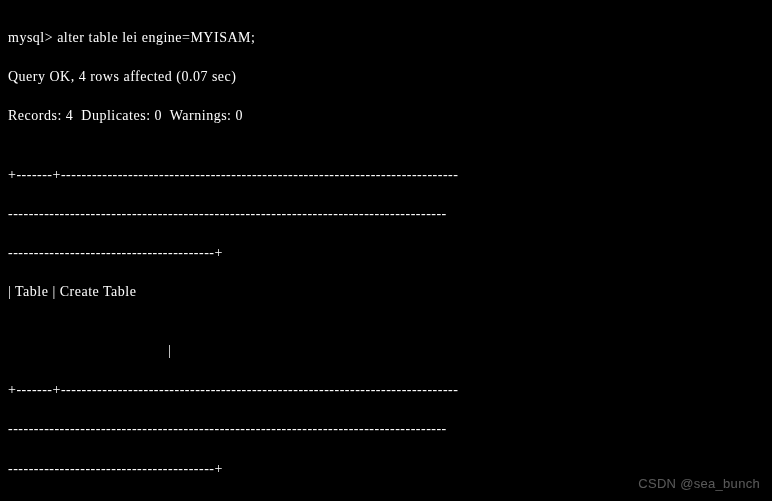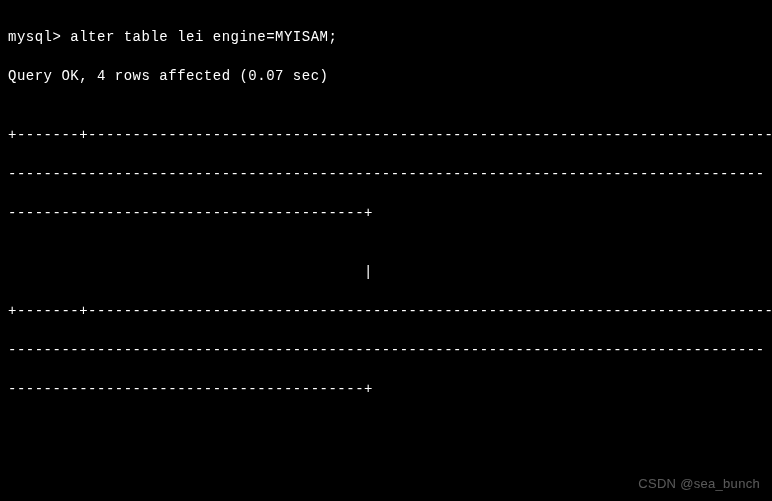--- a/index.html
+++ b/index.html
@@ -18,41 +18,44 @@
       height: 501px;
       overflow: hidden;
       position: relative;
     }
     .terminal-output {
       white-space: pre;
       letter-spacing: 0.5px;
     }
     .line {
       white-space: pre;
+      font-family: Liberation Serif, serif;
     }
     .watermark {
       position: absolute;
       bottom: 8px;
       right: 12px;
       color: rgba(255, 255, 255, 0.35);
       font-size: 13px;
       font-family: Arial, sans-serif;
       letter-spacing: 0.3px;
     }
   </style>
 </head>
 <body>
 
 <div class="terminal-output">
 <div class="line"><span>mysql&gt; </span><span>alter table lei engine=MYISAM;</span></div>
 <div class="line">Query OK, 4 rows affected (0.07 sec)</div>
+<div class="line">Records: 4  Duplicates: 0  Warnings: 0</div>
 <div class="line"></div>
 <div class="line">+-------+-----------------------------------------------------------------------------</div>
 <div class="line">-------------------------------------------------------------------------------------</div>
 <div class="line">----------------------------------------+</div>
+<div class="line">| Table | Create Table</div>
 <div class="line"></div>
 <div class="line">                                        |</div>
 <div class="line">+-------+-----------------------------------------------------------------------------</div>
 <div class="line">-------------------------------------------------------------------------------------</div>
 <div class="line">----------------------------------------+</div>
 
 
 
 
 

